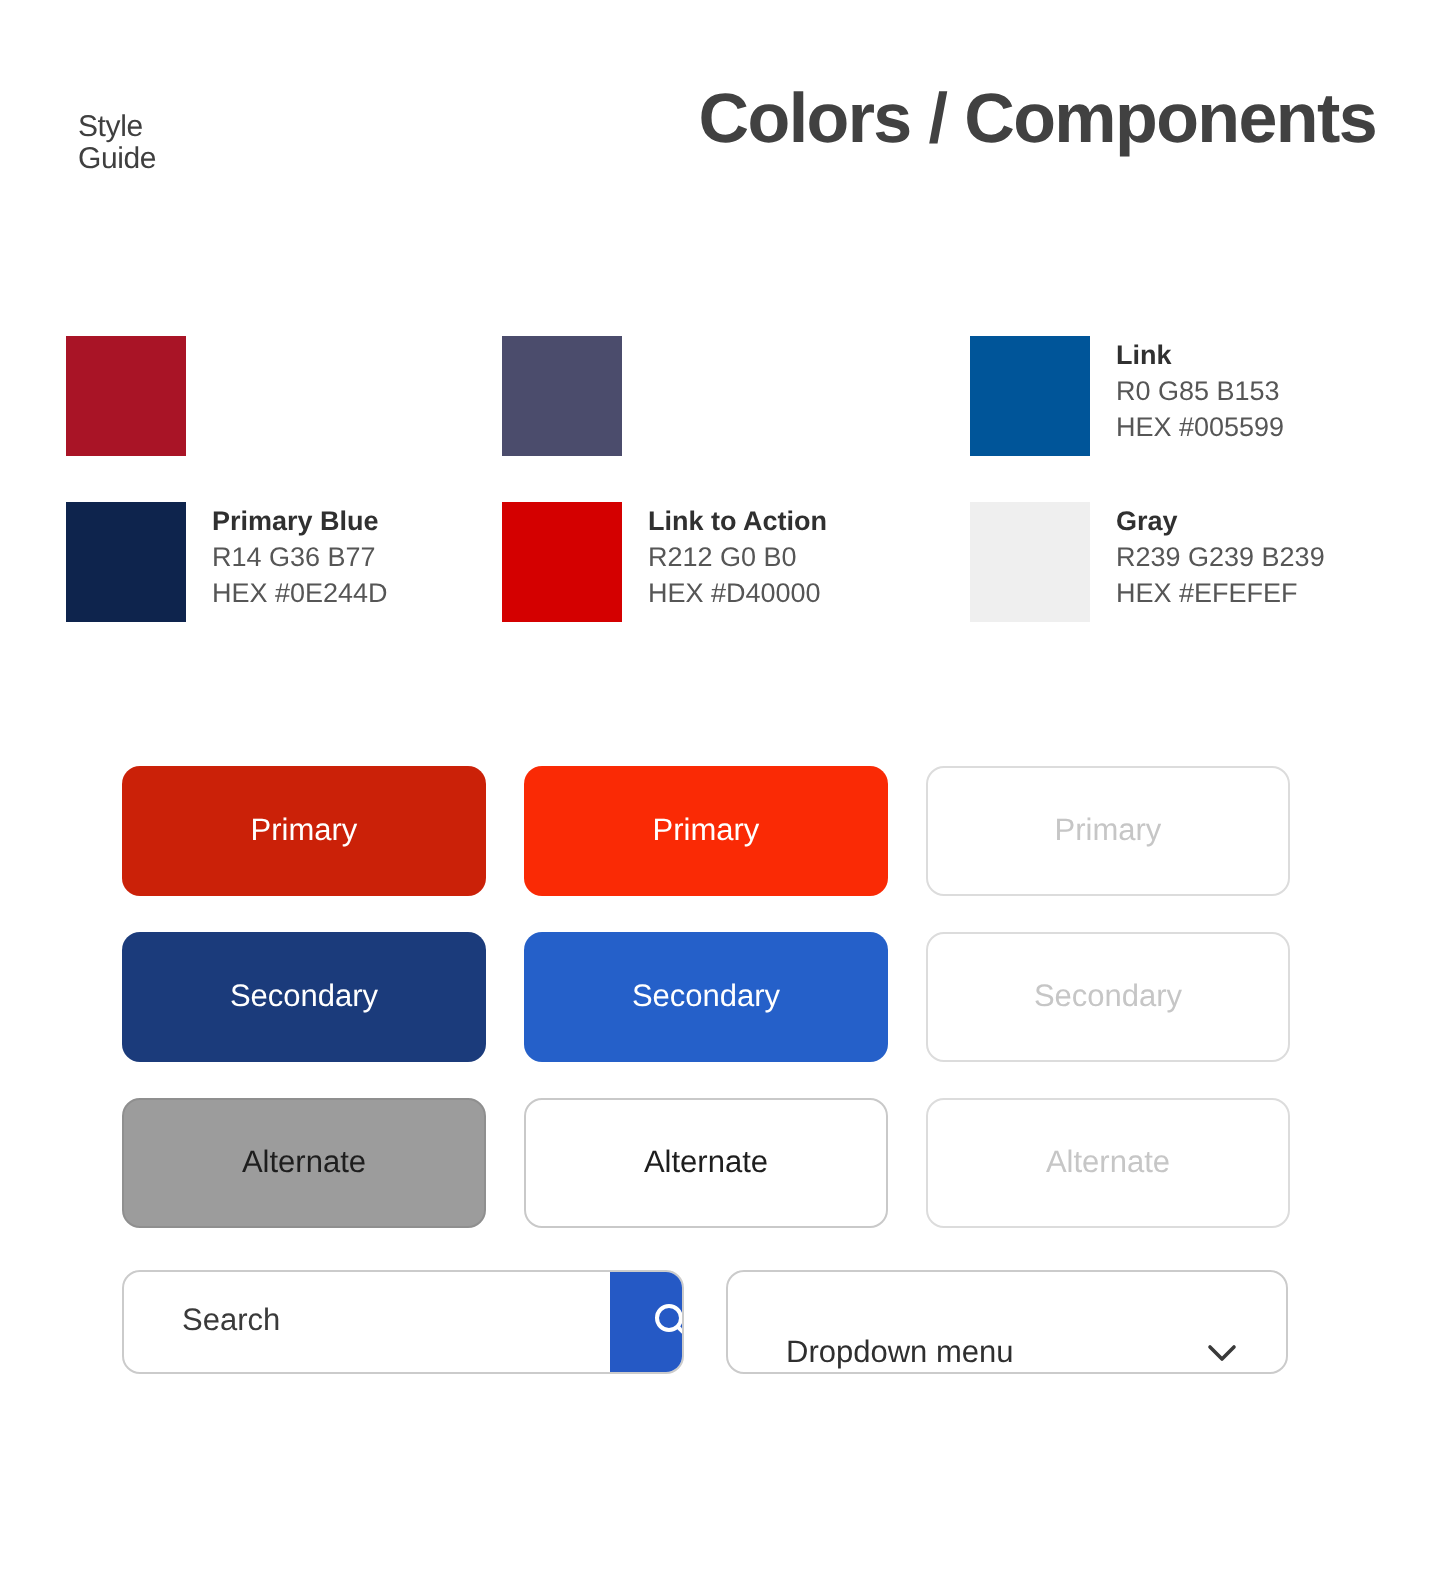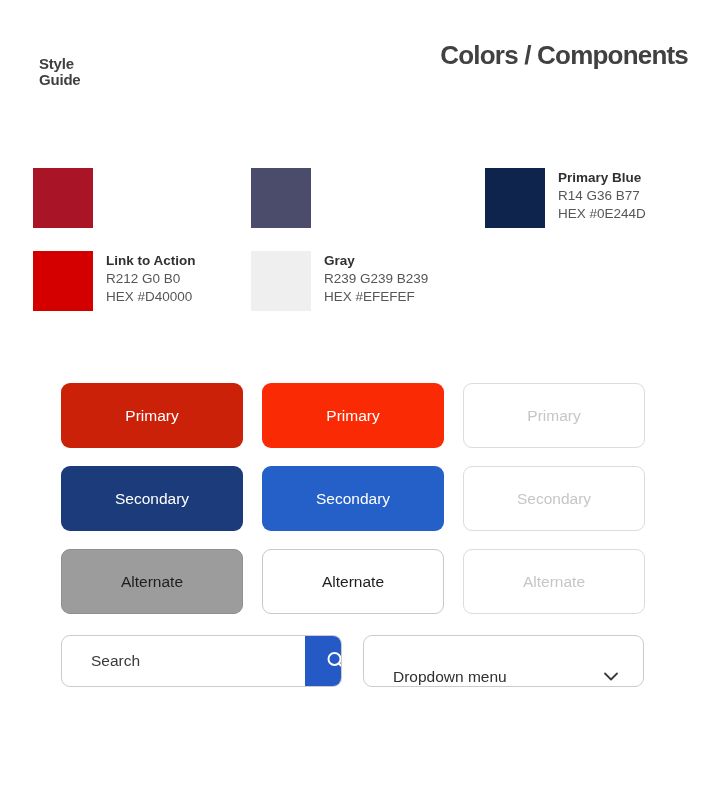--- a/index.html
+++ b/index.html
@@ -22,33 +22,33 @@
     top: 0;
     left: 0;
     width: 718px;
     height: 120px;
   }
   .style-guide-label {
     position: absolute;
     left: 39px;
     top: 56px;
     font-size: 15px;
-    font-weight: bold;
+    font-weight: normal;
     line-height: 16px;
     color: #3f3f3f;
     letter-spacing: -0.2px;
   }
   .style-guide-label span {
     display: block;
   }
   .page-title {
     position: absolute;
     right: 30px;
     top: 40px;
-    font-size: 26px;
+    font-size: 35px;
     font-weight: bold;
     letter-spacing: -0.8px;
     color: #414141;
     white-space: nowrap;
   }
 
   
   .swatch-grid {
     position: absolute;
     left: 33px;
@@ -198,20 +198,28 @@
   </div>
   <div class="page-title">Colors / Components</div>
 </div>
 
 <div class="swatch-grid">
     <div class="swatch">
       <div class="swatch-chip" style="background: rgb(169, 20, 38);"></div>
     </div>
     <div class="swatch">
       <div class="swatch-chip" style="background: rgb(75, 76, 108);"></div>
+    </div>
+    <div class="swatch">
+      <div class="swatch-chip" style="background: rgb(0, 85, 153);"></div>
+      <div class="swatch-info">
+        <div class="swatch-name">Link</div>
+        <div class="swatch-rgb">R0 G85 B153</div>
+        <div class="swatch-hex">HEX #005599</div>
+      </div>
     </div>
     <div class="swatch">
       <div class="swatch-chip" style="background: rgb(14, 36, 77);"></div>
       <div class="swatch-info">
         <div class="swatch-name">Primary Blue</div>
         <div class="swatch-rgb">R14 G36 B77</div>
         <div class="swatch-hex">HEX #0E244D</div>
       </div>
     </div>
     <div class="swatch">

